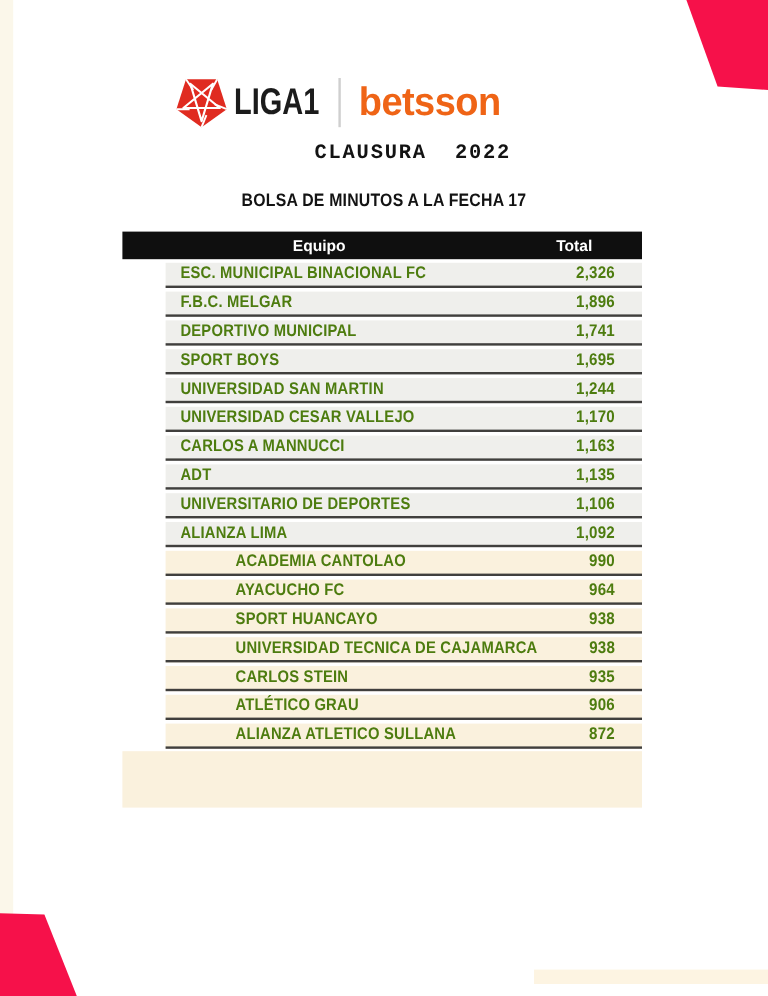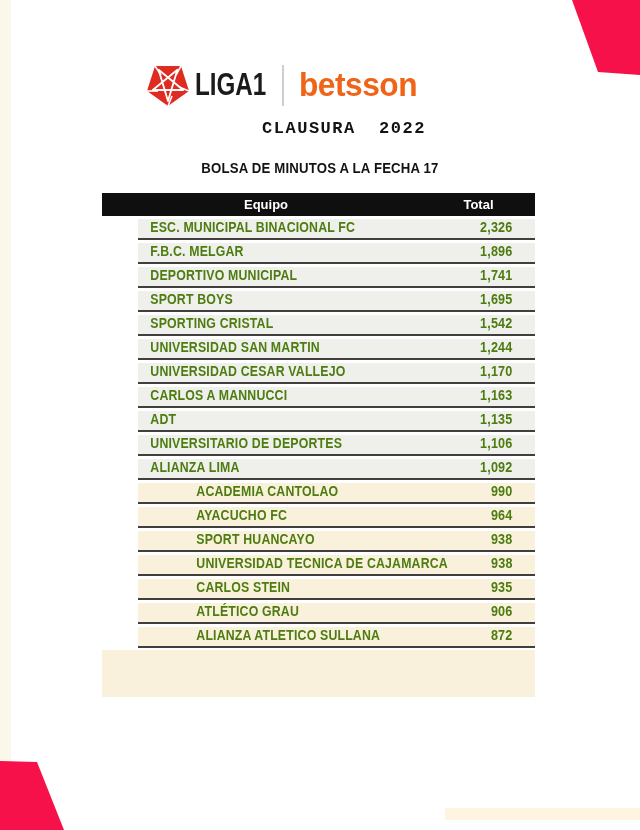--- a/index.html
+++ b/index.html
@@ -118,24 +118,20 @@
         </div>
         <div class="row">
           <span class="team">DEPORTIVO MUNICIPAL</span>
           <span class="total">1,741</span>
         </div>
         <div class="row">
           <span class="team">SPORT BOYS</span>
           <span class="total">1,695</span>
         </div>
         <div class="row">
-          <span class="team">SPORTING CRISTAL</span>
-          <span class="total">1,542</span>
-        </div>
-        <div class="row">
           <span class="team">UNIVERSIDAD SAN MARTIN</span>
           <span class="total">1,244</span>
         </div>
         <div class="row">
           <span class="team">UNIVERSIDAD CESAR VALLEJO</span>
           <span class="total">1,170</span>
         </div>
         <div class="row">
           <span class="team">CARLOS A MANNUCCI</span>
           <span class="total">1,163</span>

